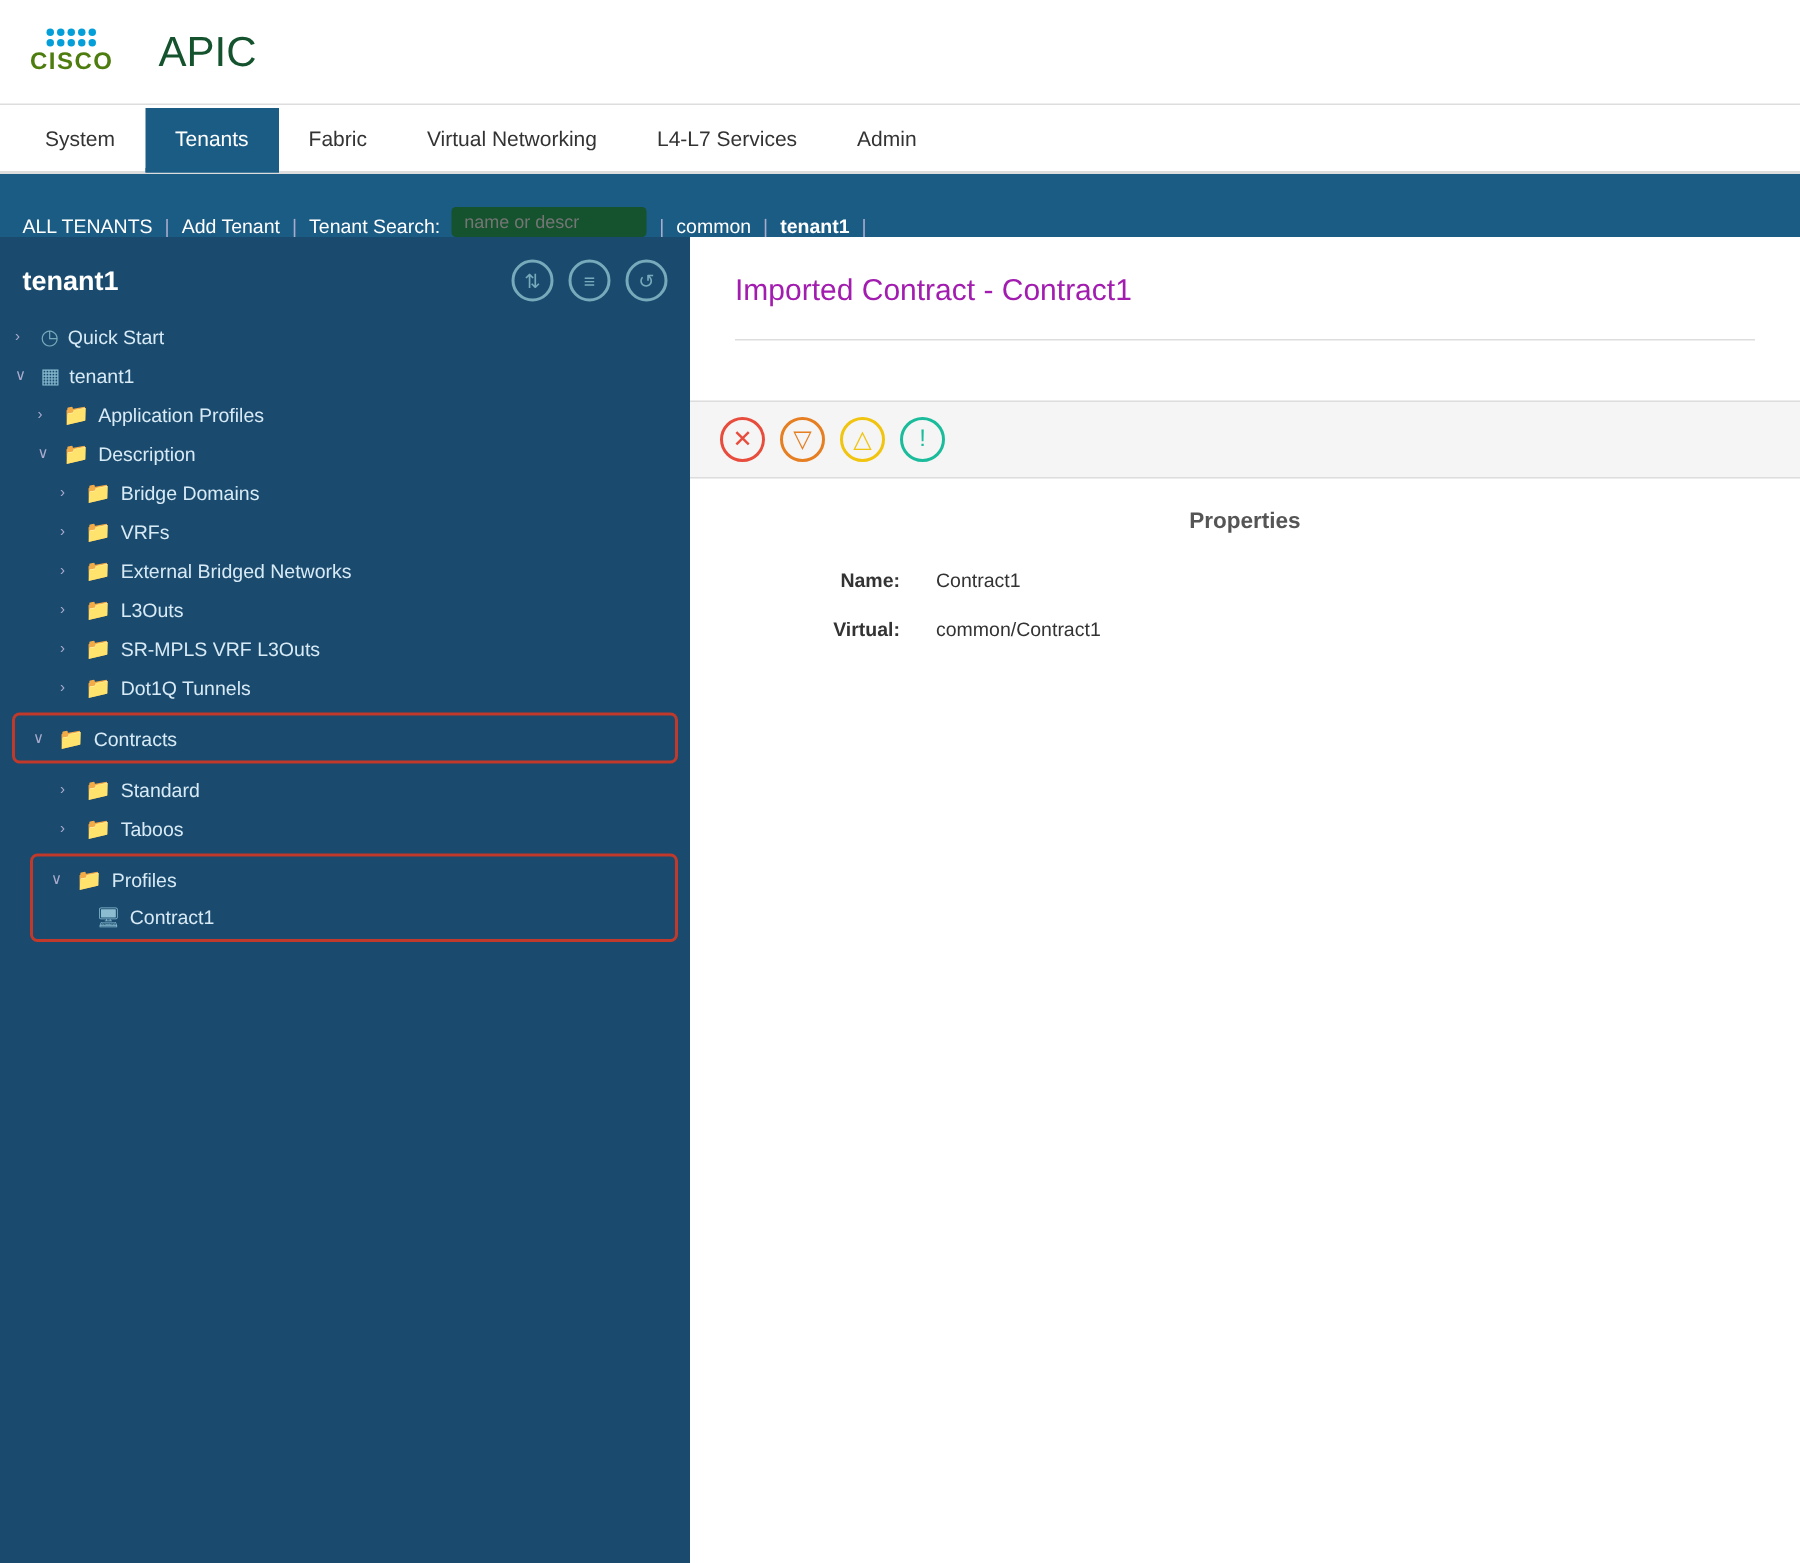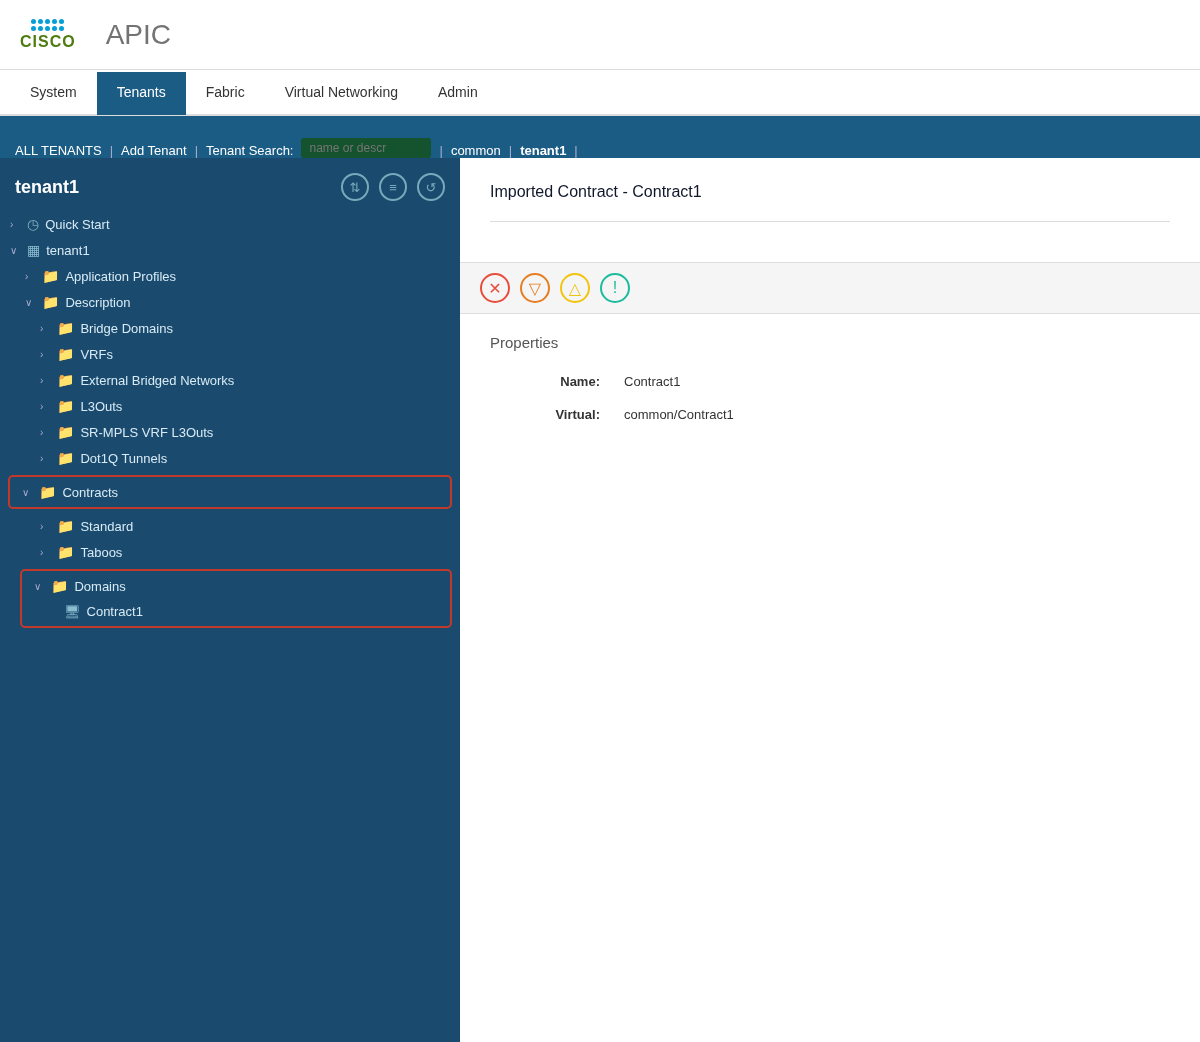--- a/index.html
+++ b/index.html
@@ -36,21 +36,21 @@
       border-radius: 50%;
     }
     .cisco-text {
       font-size: 16px;
       font-weight: bold;
       color: #4d7c0f;
       letter-spacing: 1px;
     }
     .apic-title {
       font-size: 28px;
-      color: #737373;
+      color: #14532d;
       font-weight: 300;
       margin-left: 10px;
     }
 
     
     .nav-tabs {
       background: #fff;
       display: flex;
       align-items: center;
       border-bottom: 2px solid #ddd;
@@ -168,22 +168,22 @@
     .tree-item.level-3 { padding-left: 55px; }
 
     
     .right-panel {
       flex: 1;
       background: #fff;
       padding: 0;
       overflow-y: auto;
     }
     .panel-title {
-      font-size: 16px;
-      color: #0f172a;
+      font-size: 20px;
+      color: #a21caf;
       padding: 25px 18px 20px 30px;
       font-weight: 300;
     }
     .panel-divider {
       border: none;
       border-top: 1px solid #ddd;
       margin: 0 30px;
     }
     .panel-toolbar {
       background: #f5f5f5;
@@ -211,21 +211,22 @@
     .toolbar-btn.yellow { border-color: #f1c40f; color: #f1c40f; }
     .toolbar-btn.teal { border-color: #1abc9c; color: #1abc9c; }
 
     .properties-section {
       padding: 20px 30px;
     }
     .properties-title {
       font-size: 15px;
       color: #555;
       margin-bottom: 20px;
-      font-weight: normal;
+      font-weight: bold;
+      text-align: center;
     }
     .property-row {
       display: flex;
       align-items: flex-end;
       margin-bottom: 15px;
       gap: 12px;
     }
     .property-label {
       font-weight: bold;
       color: #333;
@@ -283,20 +284,21 @@
     <span class="cisco-text">CISCO</span>
   </div>
   <span class="apic-title">APIC</span>
 </div>
 
 <div class="nav-tabs">
   <div class="nav-tab">System</div>
   <div class="nav-tab active">Tenants</div>
   <div class="nav-tab">Fabric</div>
   <div class="nav-tab">Virtual Networking</div>
+  <div class="nav-tab">L4-L7 Services</div>
   <div class="nav-tab">Admin</div>
 </div>
 
 <div class="breadcrumb-bar">
   <span>ALL TENANTS</span>
   <span class="separator">|</span>
   <span>Add Tenant</span>
   <span class="separator">|</span>
   <span>Tenant Search:</span>
   <input type="text" placeholder="name or descr" style="">
@@ -396,21 +398,21 @@
     <div class="tree-item level-2">
       <span class="arrow">›</span>
       <span class="folder-icon">📁</span>
       <span class="item-label">Taboos</span>
     </div>
 
     <div style="margin: 4px 8px 4px 20px; border: 2px solid #c0392b; border-radius: 5px; padding: 2px 0;">
       <div class="tree-item level-2" style="padding-left: 12px;">
         <span class="arrow">∨</span>
         <span class="folder-icon">📁</span>
-        <span class="item-label">Domains</span>
+        <span class="item-label">Profiles</span>
       </div>
       <div class="tree-item level-3" style="padding-left: 25px;">
         <span class="arrow" style="width:14px;"></span>
         <span class="contract-item-icon">🖥</span>
         <span class="item-label">Contract1</span>
       </div>
     </div>
   </div>
 
   <div class="right-panel">

